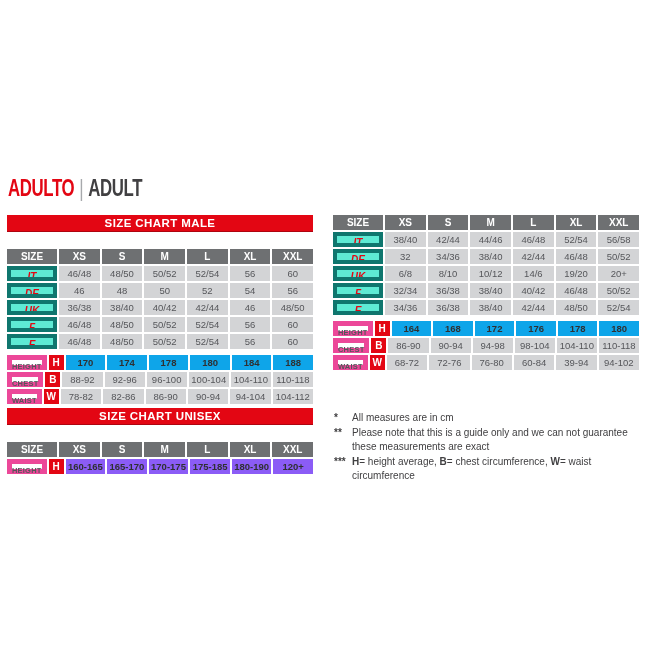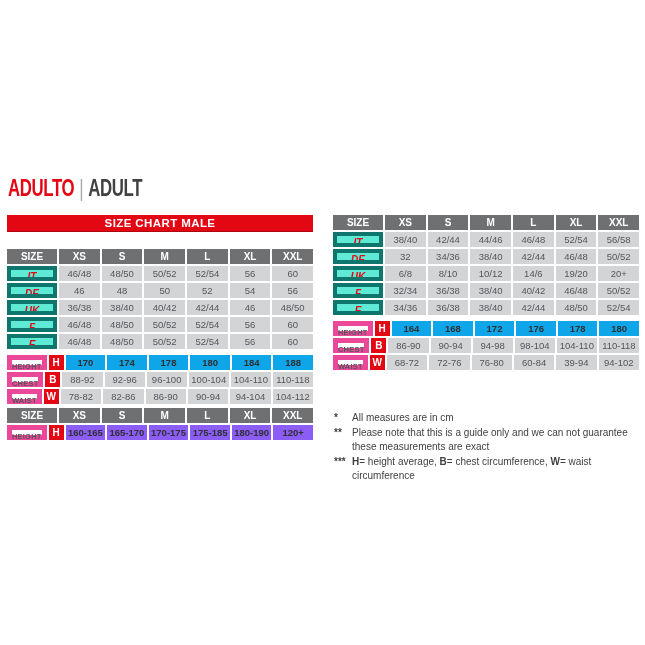--- a/index.html
+++ b/index.html
@@ -232,20 +232,21 @@
     <div class="cell val">68-72</div>
     <div class="cell val">72-76</div>
     <div class="cell val">76-80</div>
     <div class="cell val">60-84</div>
     <div class="cell val">39-94</div>
     <div class="cell val">94-102</div>
   </div>
 </div>
 
 <div class="chart" id="unisex">
+  <div class="banner">SIZE CHART UNISEX</div>
   <div class="row header">
     <div class="cell size-col hcell">SIZE</div>
     <div class="cell hcell">XS</div>
     <div class="cell hcell">S</div>
     <div class="cell hcell">M</div>
     <div class="cell hcell">L</div>
     <div class="cell hcell">XL</div>
     <div class="cell hcell">XXL</div>
   </div>
   <div class="row">

